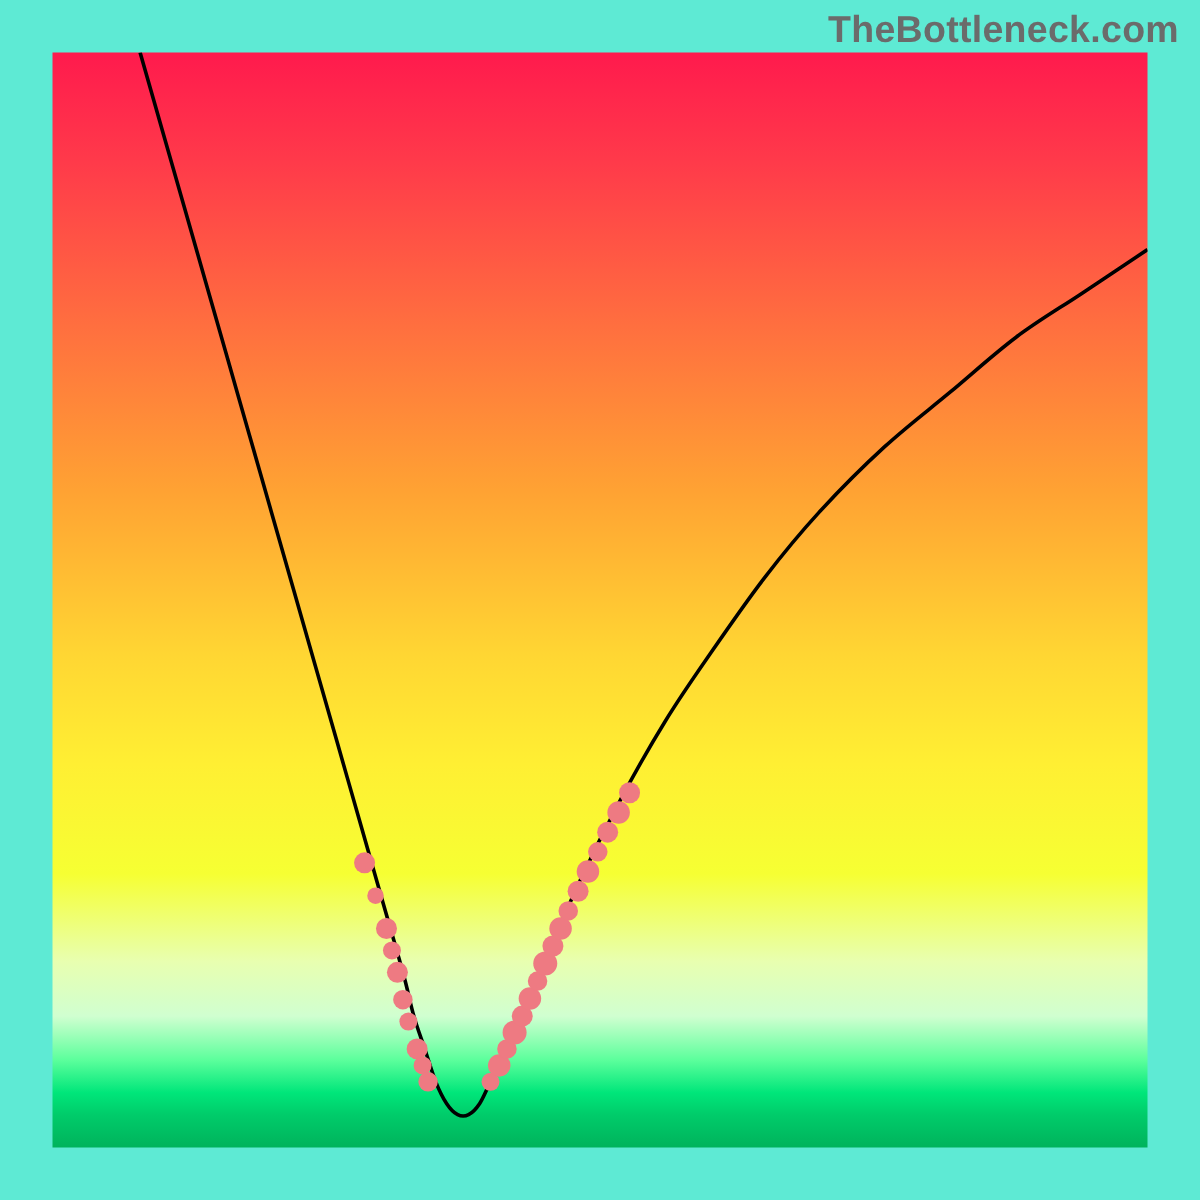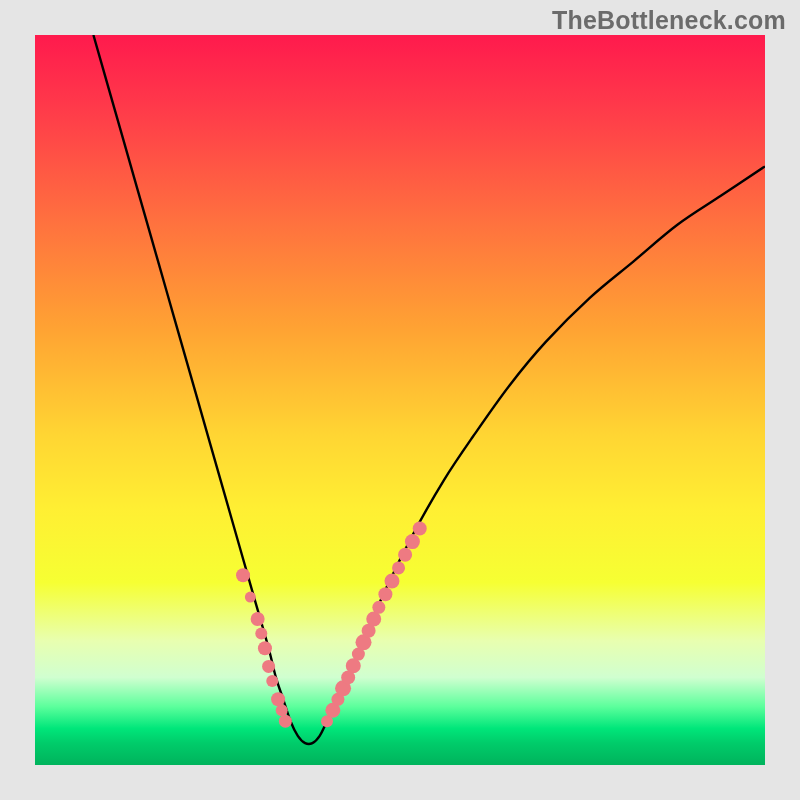--- a/index.html
+++ b/index.html
@@ -9,21 +9,21 @@
     height: 800px;
     background: #000;
     overflow: hidden;
   }
   .frame {
     position: absolute;
     top: 0;
     left: 0;
     width: 800px;
     height: 800px;
-    background: #e5e5e5;
+    background: #5eead4;
   }
   .plot-area {
     position: absolute;
     top: 35px;
     left: 35px;
     width: 730px;
     height: 730px;
     background: linear-gradient(to bottom,
       #ff1a4d 0%,
       #ff3a4a 10%,

